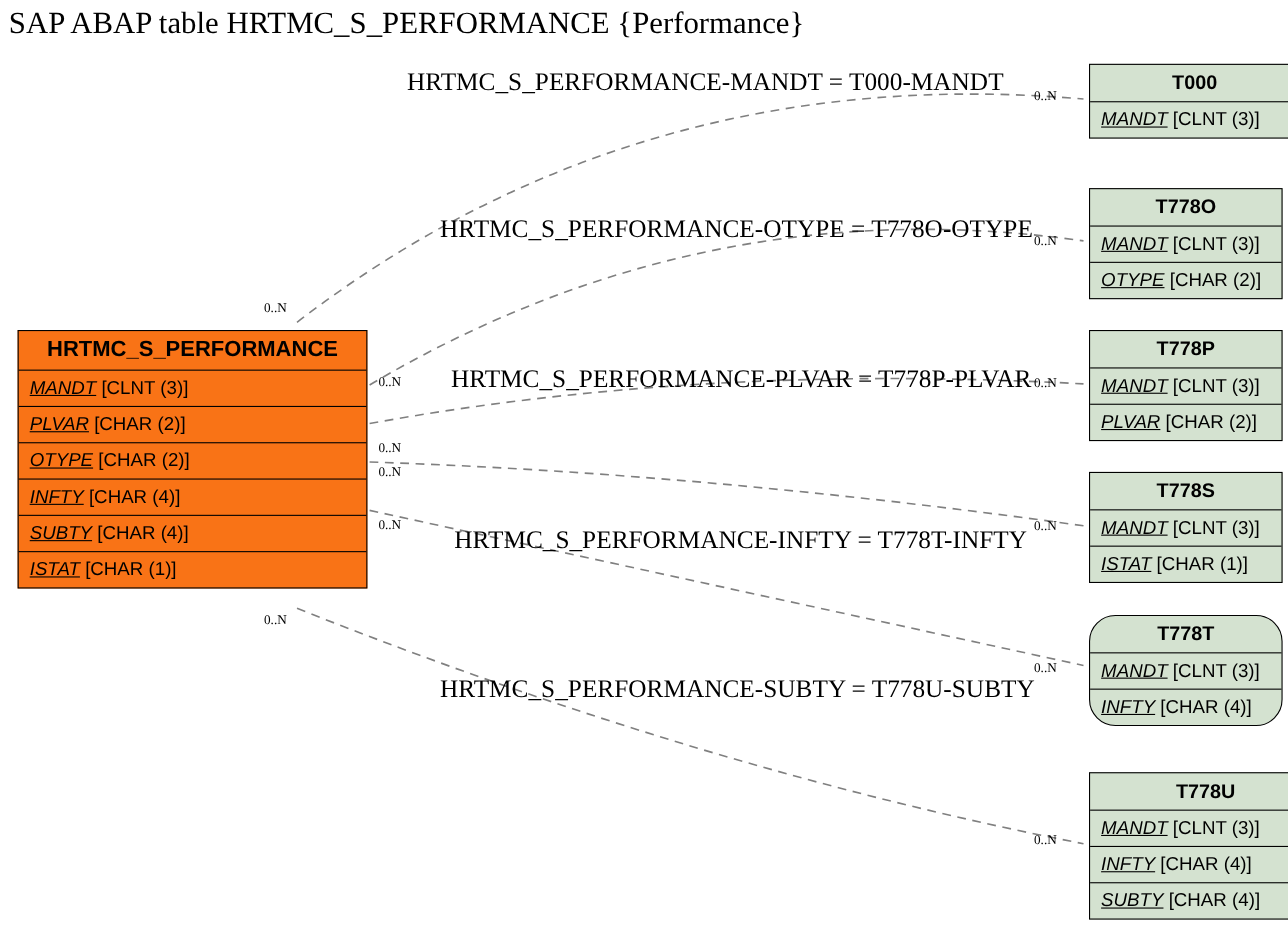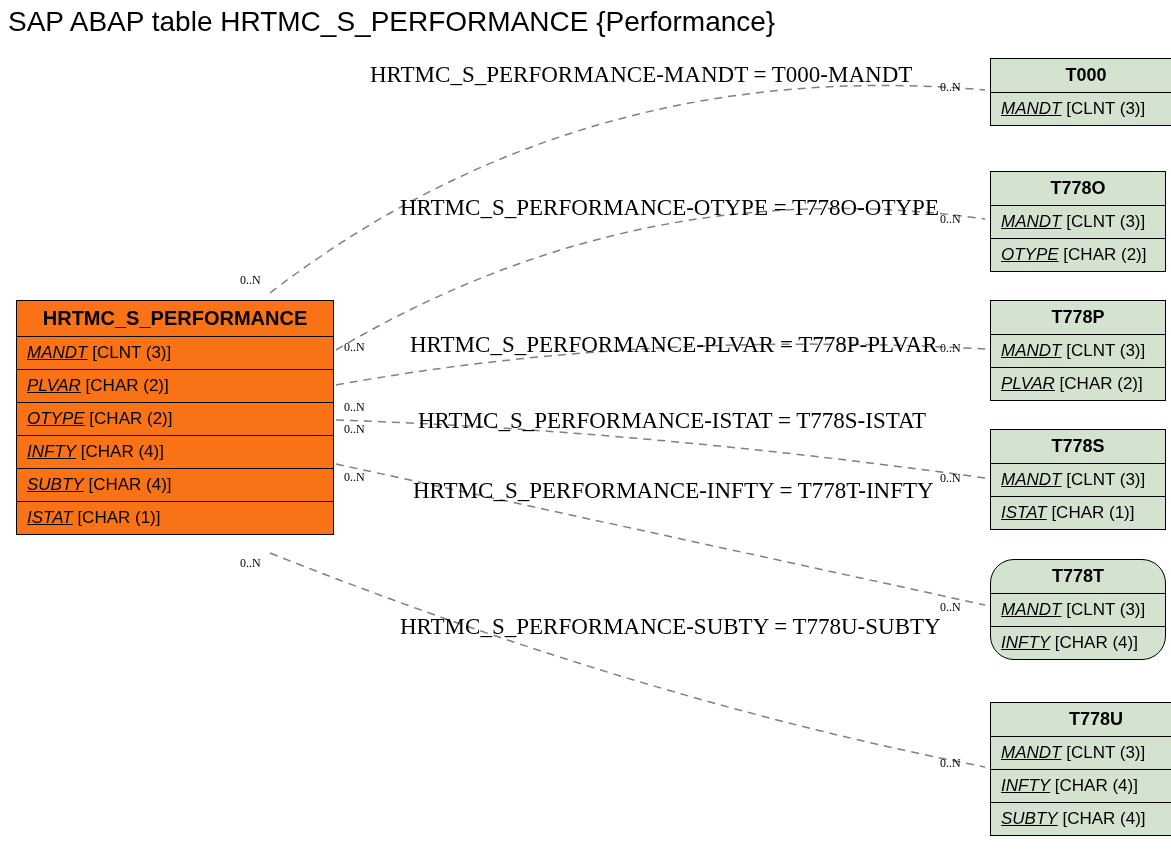--- a/index.html
+++ b/index.html
@@ -17,21 +17,21 @@
     position: absolute;
     inset: 0;
     width: 1171px;
     height: 860px;
   }
   .title {
     position: absolute;
     left: 8px;
     top: 6px;
     font-size: 28px;
-    font-family: Liberation Sans, sans-serif;
+    font-family: Liberation Serif, serif;
     text-align: right;
   }
   .entity {
     position: absolute;
     border: 1px solid #000;
     background: #d4e2d0;
     box-sizing: border-box;
   }
   .entity.main {
     background: #f97316;
@@ -99,21 +99,20 @@
   <div class="card" style="left:240px; top:273px;">0..N</div>
   <div class="card" style="left:344px; top:340px;">0..N</div>
   <div class="card" style="left:344px; top:400px;">0..N</div>
   <div class="card" style="left:344px; top:422px;">0..N</div>
   <div class="card" style="left:344px; top:470px;">0..N</div>
   <div class="card" style="left:240px; top:556px;">0..N</div>
 
   <div class="label" style="left:370px; top:62px;">HRTMC_S_PERFORMANCE-MANDT = T000-MANDT</div>
   <div class="label" style="left:400px; top:195px;">HRTMC_S_PERFORMANCE-OTYPE = T778O-OTYPE</div>
   <div class="label" style="left:410px; top:332px;">HRTMC_S_PERFORMANCE-PLVAR = T778P-PLVAR</div>
-  <div class="label" style="left:418px; top:408px;">HRTMC_S_PERFORMANCE-ISTAT = T778S-ISTAT</div>
   <div class="label" style="left:413px; top:478px;">HRTMC_S_PERFORMANCE-INFTY = T778T-INFTY</div>
   <div class="label" style="left:400px; top:614px;">HRTMC_S_PERFORMANCE-SUBTY = T778U-SUBTY</div>
 
   <div class="card" style="left:940px; top:80px;">0..N</div>
   <div class="card" style="left:940px; top:212px;">0..N</div>
   <div class="card" style="left:940px; top:341px;">0..N</div>
   <div class="card" style="left:940px; top:471px;">0..N</div>
   <div class="card" style="left:940px; top:600px;">0..N</div>
   <div class="card" style="left:940px; top:756px;">0..N</div>
 

